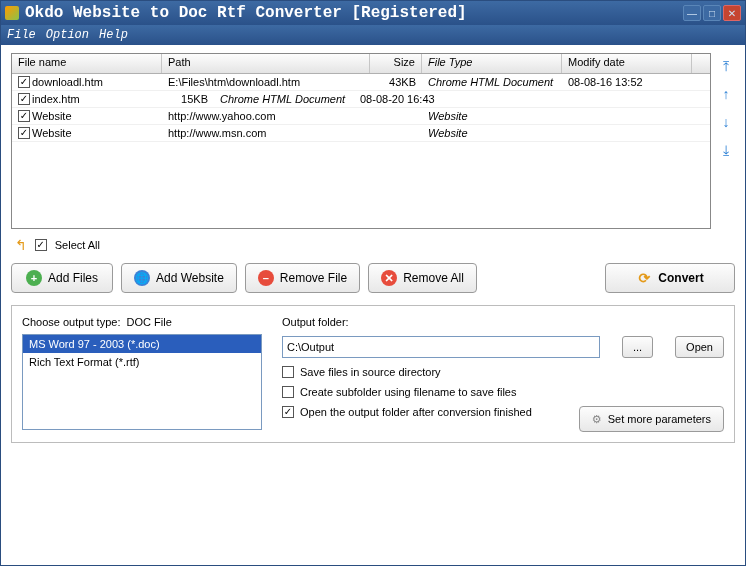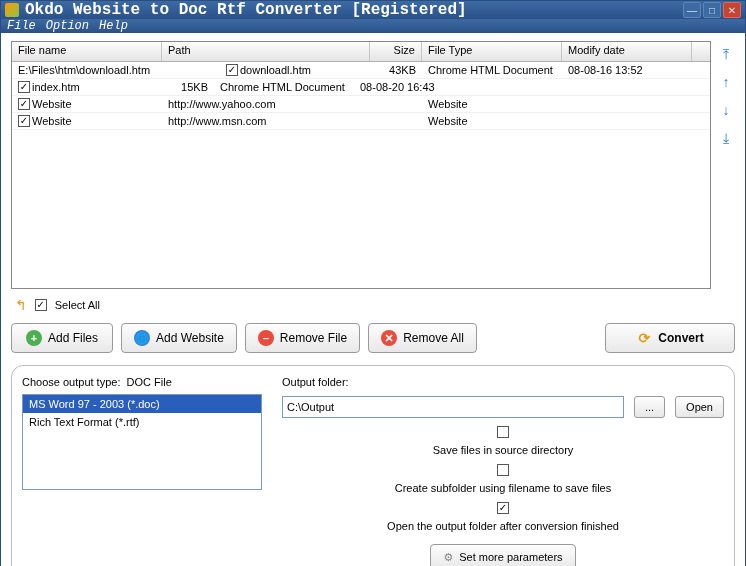--- a/index.html
+++ b/index.html
@@ -8,27 +8,27 @@
 .titlebar { background: linear-gradient(to bottom, #3d6aa3, #2a5189); height: 24px; display: flex; align-items: center; padding: 0 4px; color: #fff; }
 .titlebar-icon { width: 14px; height: 14px; background: linear-gradient(135deg,#ff9a00,#8bc34a); border-radius: 2px; margin-right: 6px; }
 .titlebar-title { font-family: "Courier New", monospace; font-weight: bold; font-size: 16px; flex: 1; }
 .win-buttons { display: flex; gap: 2px; }
 .win-btn { width: 18px; height: 16px; background: #3d6aa3; border: 1px solid #5a86b8; border-radius: 2px; display: flex; align-items: center; justify-content: center; cursor: pointer; color: #cfe0f2; font-size: 10px; }
 .win-btn.close { background: #c64531; border-color: #d66; }
 .menubar { background: linear-gradient(to bottom, #3d6aa3, #2a5189); height: 20px; display: flex; align-items: center; padding: 0 6px; color: #fff; gap: 10px; font-family: "Courier New", monospace; font-size: 12px; }
 .menubar span { cursor: pointer; font-style: italic; }
 .content { flex: 1; background: #fff; padding: 8px 10px; display: flex; flex-direction: column; gap: 6px; }
 .table-area { display: flex; gap: 6px; }
-.table-wrap { flex: 1; border: 1px solid #888; background: #fff; height: 248px; overflow: hidden; }
+.table-wrap { flex: 1; border: 1px solid #888; background: #fff; height: 176px; overflow: hidden; }
 .thead { display: flex; background: linear-gradient(to bottom,#fdfdfd,#e4e4e4); border-bottom: 1px solid #b0b0b0; height: 20px; }
 .th { border-right: 1px solid #c6c6c6; padding: 2px 6px; font-size: 11px; color: #000; overflow: hidden; white-space: nowrap; }
 .col-name { width: 150px; }
 .col-path { width: 208px; }
 .col-size { width: 52px; text-align: right; }
-.col-type { width: 140px; }
+.col-type { width: 140px; font-style: italic; }
 .col-date { width: 130px; }
 .tbody { }
 .trow { display: flex; height: 17px; align-items: center; border-bottom: 1px solid #f0f0f0; }
 .td { padding: 1px 6px; font-size: 11px; overflow: hidden; white-space: nowrap; }
 .td.col-name { display: flex; align-items: center; gap: 2px; }
 .td.col-size { text-align: right; }
 .chk { width: 12px; height: 12px; border: 1px solid #555; display: inline-flex; align-items: center; justify-content: center; background: #fff; cursor: pointer; }
 .chk::after { content: "✓"; font-size: 10px; color: #000; line-height: 1; }
 .side-arrows { display: flex; flex-direction: column; gap: 10px; padding-top: 4px; }
 .arrow-btn { width: 18px; height: 18px; display: flex; align-items: center; justify-content: center; cursor: pointer; color: #2a7fd4; font-size: 14px; }
@@ -37,31 +37,31 @@
 .button-row { display: flex; gap: 8px; padding: 2px 0; }
 .btn { height: 30px; border: 1px solid #9a9a9a; border-radius: 4px; background: linear-gradient(to bottom,#fdfdfd,#e8e8e8); display: flex; align-items: center; justify-content: center; gap: 6px; padding: 0 12px; cursor: pointer; font-size: 12px; min-width: 102px; }
 .btn .ico { width: 16px; height: 16px; border-radius: 50%; display: flex; align-items: center; justify-content: center; color: #fff; font-size: 11px; font-weight: bold; }
 .ico.add { background: #4caf50; }
 .ico.folder { background: #f5b02c; border-radius: 2px; }
 .ico.globe { background: #3b82d6; }
 .ico.remove { background: #e74c3c; }
 .btn.convert { min-width: 130px; font-weight: bold; }
 .ico.convert { background: transparent; color: #e49a1a; font-size: 14px; }
 .spacer { flex: 1; }
-.bottom-panel { border: 1px solid #bcbcbc; border-radius: 12px; padding: 10px; display: flex; gap: 20px; margin-top: 4px; }
+.bottom-panel { border: 1px solid #bcbcbc; border-radius: 0; padding: 10px; display: flex; gap: 20px; margin-top: 4px; }
 .left-col { width: 240px; display: flex; flex-direction: column; gap: 6px; }
 .type-row { font-size: 11px; }
 .listbox { border: 1px solid #7a9ac0; height: 96px; background: #fff; }
 .listitem { padding: 3px 6px; font-size: 11px; cursor: pointer; }
 .listitem.selected { background: #2a5ebc; color: #fff; }
 .right-col { flex: 1; display: flex; flex-direction: column; gap: 8px; }
-.folder-row { display: flex; align-items: center; gap: 10px; }
+.folder-row { display: flex; align-items: center; gap: 22px; }
 .text-input { flex: 1; height: 22px; border: 1px solid #7a9ac0; padding: 2px 4px; font-size: 11px; }
 .small-btn { height: 22px; border: 1px solid #9a9a9a; border-radius: 3px; background: linear-gradient(to bottom,#fdfdfd,#e8e8e8); padding: 0 10px; cursor: pointer; font-size: 11px; }
-.check-row { display: flex; align-items: center; gap: 6px; font-size: 11px; flex-direction: column; }
+.check-row { display: flex; align-items: flex-start; gap: 6px; font-size: 11px; }
 .check-row .chk.empty::after { content: ""; }
 .params-btn { height: 26px; border: 1px solid #9a9a9a; border-radius: 4px; background: linear-gradient(to bottom,#fdfdfd,#e8e8e8); padding: 0 12px; cursor: pointer; font-size: 11px; display: flex; align-items: center; gap: 6px; }
 .gear { color: #888; }
 </style>
 </head>
 <body>
 
 <div class="window">
   <div class="titlebar">
     <div class="titlebar-icon"></div>
@@ -85,25 +85,25 @@
       <div class="table-wrap">
         <div class="thead">
           <div class="th col-name">File name</div>
           <div class="th col-path">Path</div>
           <div class="th col-size">Size</div>
           <div class="th col-type">File Type</div>
           <div class="th col-date">Modify date</div>
         </div>
         <div class="tbody" id="tbody">
             <div class="trow">
+              <div class="td col-name">
+                <span class="chk"></span>
+                <span>downloadl.htm</span>
+              </div>
               <div class="td col-path">E:\Files\htm\downloadl.htm</div>
-              <div class="td col-name">
-                <span class="chk"></span>
-                <span>downloadl.htm</span>
-              </div>
               <div class="td col-size">43KB</div>
               <div class="td col-type">Chrome HTML Document</div>
               <div class="td col-date">08-08-16 13:52</div>
             </div>
             <div class="trow">
               <div class="td col-name">
                 <span class="chk"></span>
                 <span>index.htm</span>
               </div>
               <div class="td col-size">15KB</div>

